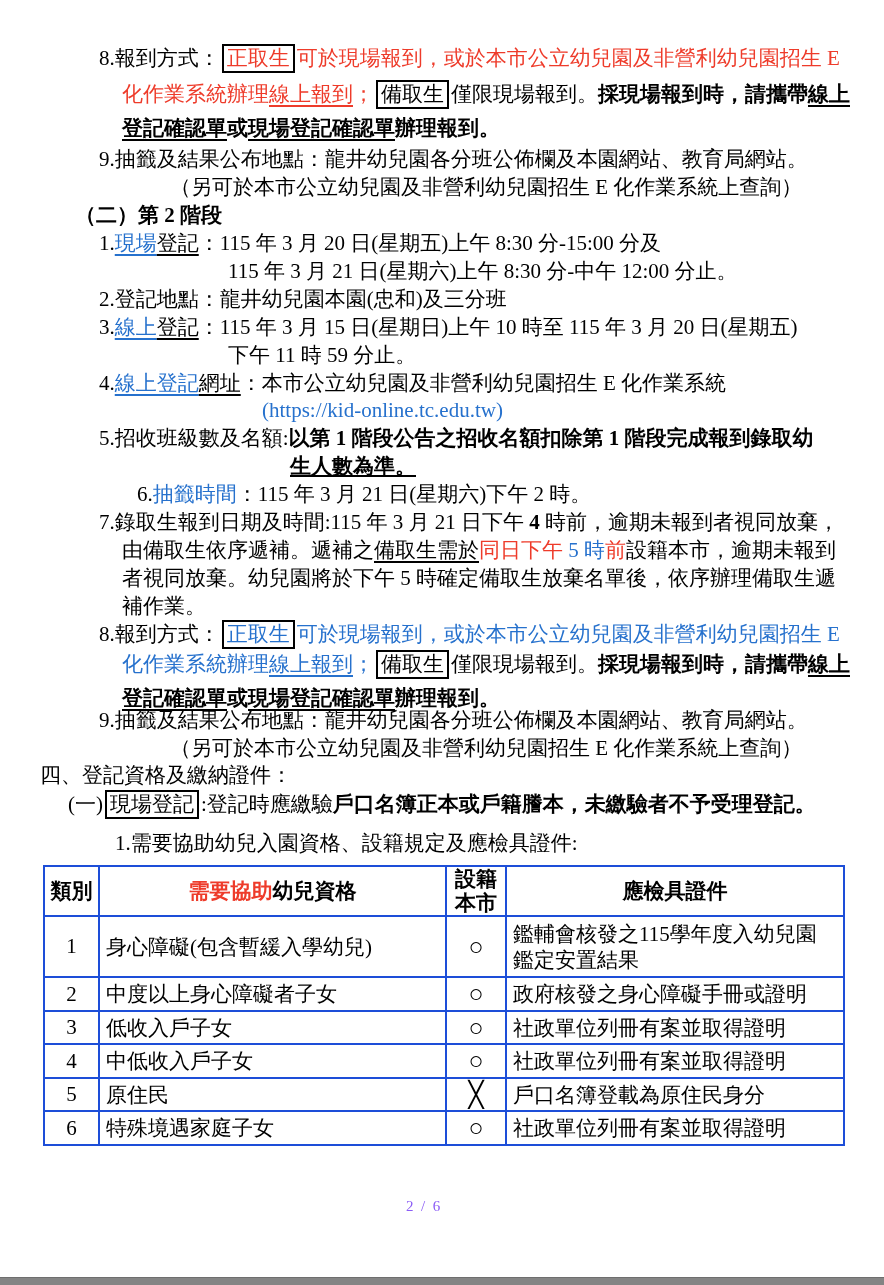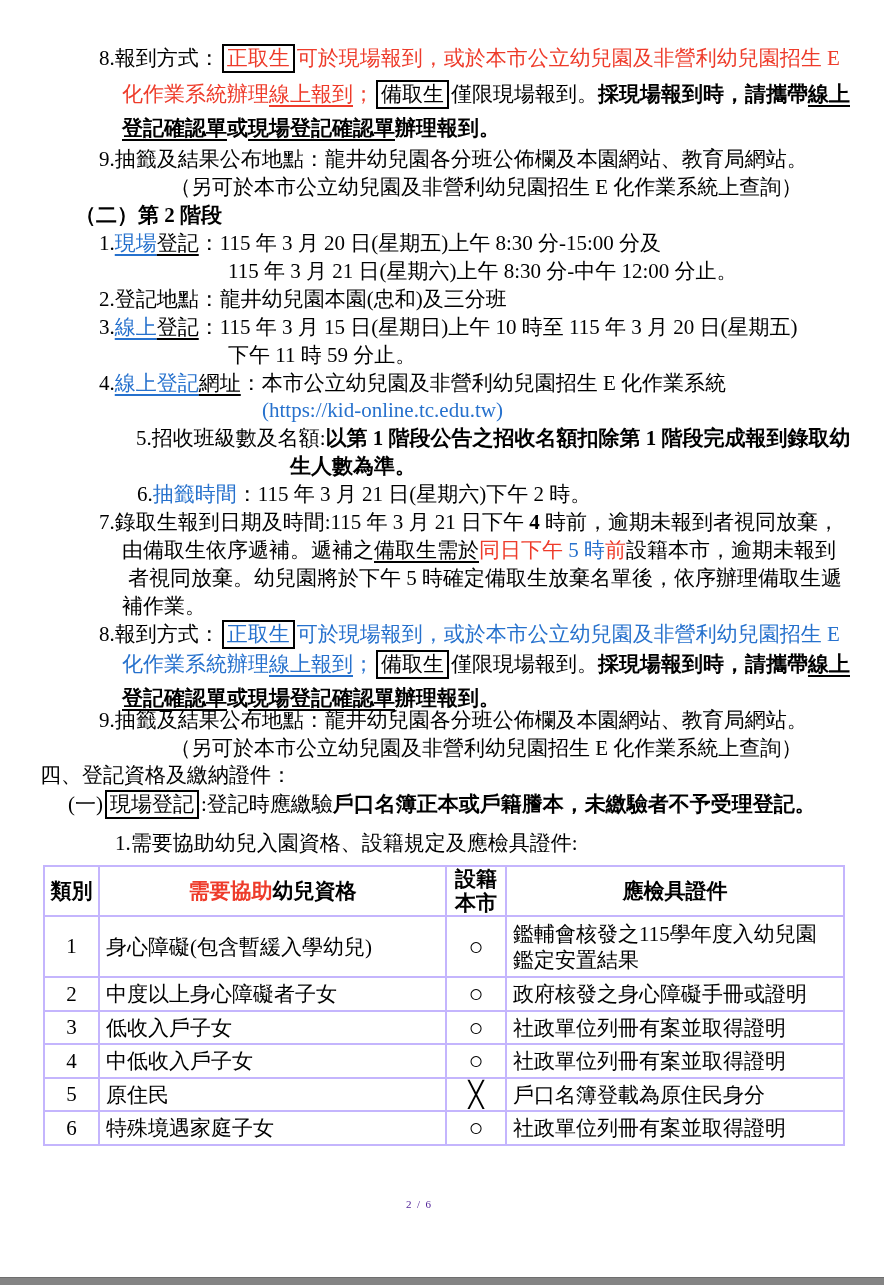--- a/index.html
+++ b/index.html
@@ -18,29 +18,29 @@
   .blue{color:var(--blue);}
   .bold{font-weight:bold;}
   .ul{text-decoration:underline;text-underline-offset:4px;text-decoration-thickness:1.5px;}
   .box{display:inline-block;border:2px solid #000;padding:0 3px;margin:0 2px;line-height:25px;}
   
   #qual-table{
     position:absolute;border-collapse:collapse;table-layout:fixed;
     font-size:21px;
   }
   #qual-table td,#qual-table th{
-    border:2px solid #c4b5fd;padding:0 6px;overflow:hidden;
+    border:2px solid #1d4ed8;padding:0 6px;overflow:hidden;
     font-weight:normal;
   }
   #qual-table th{font-weight:bold;text-align:center;padding:0 2px;line-height:24px;}
   #qual-table td.c0, #qual-table td.c2{text-align:center;}
   #qual-table td.c1, #qual-table td.c3{text-align:left;line-height:26px;}
   #qual-table td.c2{font-size:25px;}
   #footer-page{
-    position:absolute;font-size:11px;color:#4c1d95;white-space:pre;
+    position:absolute;font-size:15px;color:#8b5cf6;white-space:pre;
   }
   #bottom-bar{
     position:absolute;left:0;bottom:0;width:884px;height:7px;background:#848484;
     border-top:1px solid #6e6e6e;
   }
 </style>
 </head>
 <body style="--red: #ee3b2a; --blue: #2671cd;">
 
 <div id="page">
@@ -51,26 +51,26 @@
       <div class="line" style="left: 99px; top: 146px;"><span>9.抽籤及結果公布地點：龍井幼兒園各分班公佈欄及本園網站、教育局網站。</span></div>
       <div class="line" style="left: 170px; top: 174px;"><span>（另可於本市公立幼兒園及非營利幼兒園招生 E 化作業系統上查詢）</span></div>
       <div class="line" style="left: 75px; top: 202px;"><span class="bold">（二）第 2 階段</span></div>
       <div class="line" style="left: 99px; top: 230px;"><span>1.</span><span class="blue ul">現場</span><span class="ul">登記</span><span>：115 年 3 月 20 日(星期五)上午 8:30 分-15:00 分及</span></div>
       <div class="line" style="left: 228px; top: 258px;"><span>115 年 3 月 21 日(星期六)上午 8:30 分-中午 12:00 分止。</span></div>
       <div class="line" style="left: 99px; top: 286px;"><span>2.登記地點：龍井幼兒園本園(忠和)及三分班</span></div>
       <div class="line" style="left: 99px; top: 314px;"><span>3.</span><span class="blue ul">線上</span><span class="ul">登記</span><span>：115 年 3 月 15 日(星期日)上午 10 時至 115 年 3 月 20 日(星期五)</span></div>
       <div class="line" style="left: 228px; top: 342px;"><span>下午 11 時 59 分止。</span></div>
       <div class="line" style="left: 99px; top: 370px;"><span>4.</span><span class="blue ul">線上登記</span><span class="ul">網址</span><span>：本市公立幼兒園及非營利幼兒園招生 E 化作業系統</span></div>
       <div class="line" style="left: 262px; top: 397px;"><span class="blue">(https://kid-online.tc.edu.tw)</span></div>
-      <div class="line" style="left: 99px; top: 425px; margin-left: 37px;"><span>5.招收班級數及名額:</span><span class="bold">以第 1 階段公告之招收名額扣除第 1 階段完成報到錄取幼</span></div>
-      <div class="line" style="left: 290px; top: 453px;"><span class="bold">生人數為準。</span></div>
+      <div class="line" style="left: 99px; top: 425px;"><span>5.招收班級數及名額:</span><span class="bold">以第 1 階段公告之招收名額扣除第 1 階段完成報到錄取幼</span></div>
+      <div class="line" style="left: 290px; top: 453px; text-decoration: underline;"><span class="bold">生人數為準。</span></div>
       <div class="line" style="left: 99px; top: 481px; margin-left: 38px;"><span>6.</span><span class="blue">抽籤時間</span><span>：115 年 3 月 21 日(星期六)下午 2 時。</span></div>
       <div class="line" style="left: 99px; top: 509px;"><span>7.錄取生報到日期及時間:115 年 3 月 21 日下午 </span><span class="bold">4</span><span> 時前，逾期未報到者視同放棄，</span></div>
       <div class="line" style="left: 122px; top: 537px;"><span>由備取生依序遞補。遞補之</span><span class="ul">備取生需於</span><span class="red">同日下午 </span><span class="blue">5 時</span><span class="red">前</span><span>設籍本市，逾期未報到</span></div>
-      <div class="line" style="left: 128px; top: 565px;"><span>者視同放棄。幼兒園將於下午 5 時確定備取生放棄名單後，依序辦理備取生遞</span></div>
+      <div class="line" style="left: 122px; top: 565px;"><span>者視同放棄。幼兒園將於下午 5 時確定備取生放棄名單後，依序辦理備取生遞</span></div>
       <div class="line" style="left: 122px; top: 593px;"><span>補作業。</span></div>
       <div class="line" style="left: 99px; top: 620px;"><span>8.報到方式：</span><span class="blue box">正取生</span><span class="blue">可於現場報到，或於本市公立幼兒園及非營利幼兒園招生 E</span></div>
       <div class="line" style="left: 122px; top: 650px;"><span class="blue">化作業系統辦理</span><span class="blue ul">線上報到</span><span class="blue">；</span><span class="box">備取生</span><span>僅限現場報到。</span><span class="bold">採現場報到時，請攜帶</span><span class="bold ul">線上</span></div>
       <div class="line" style="left: 122px; top: 685px;"><span class="bold ul">登記確認單</span><span class="bold">或</span><span class="bold ul">現場登記確認單</span><span class="bold">辦理報到。</span></div>
       <div class="line" style="left: 99px; top: 707px;"><span>9.抽籤及結果公布地點：龍井幼兒園各分班公佈欄及本園網站、教育局網站。</span></div>
       <div class="line" style="left: 170px; top: 735px;"><span>（另可於本市公立幼兒園及非營利幼兒園招生 E 化作業系統上查詢）</span></div>
       <div class="line" style="left: 40px; top: 762px; text-align: right;"><span>四、登記資格及繳納證件：</span></div>
       <div class="line" style="left: 68px; top: 790px;"><span>(一)</span><span class="box">現場登記</span><span>:登記時應繳驗</span><span class="bold">戶口名簿正本或戶籍謄本，未繳驗者不予受理登記。</span></div>
       <div class="line" style="left: 115px; top: 830px;"><span>1.需要協助幼兒入園資格、設籍規定及應檢具證件:</span></div>
     </div>

